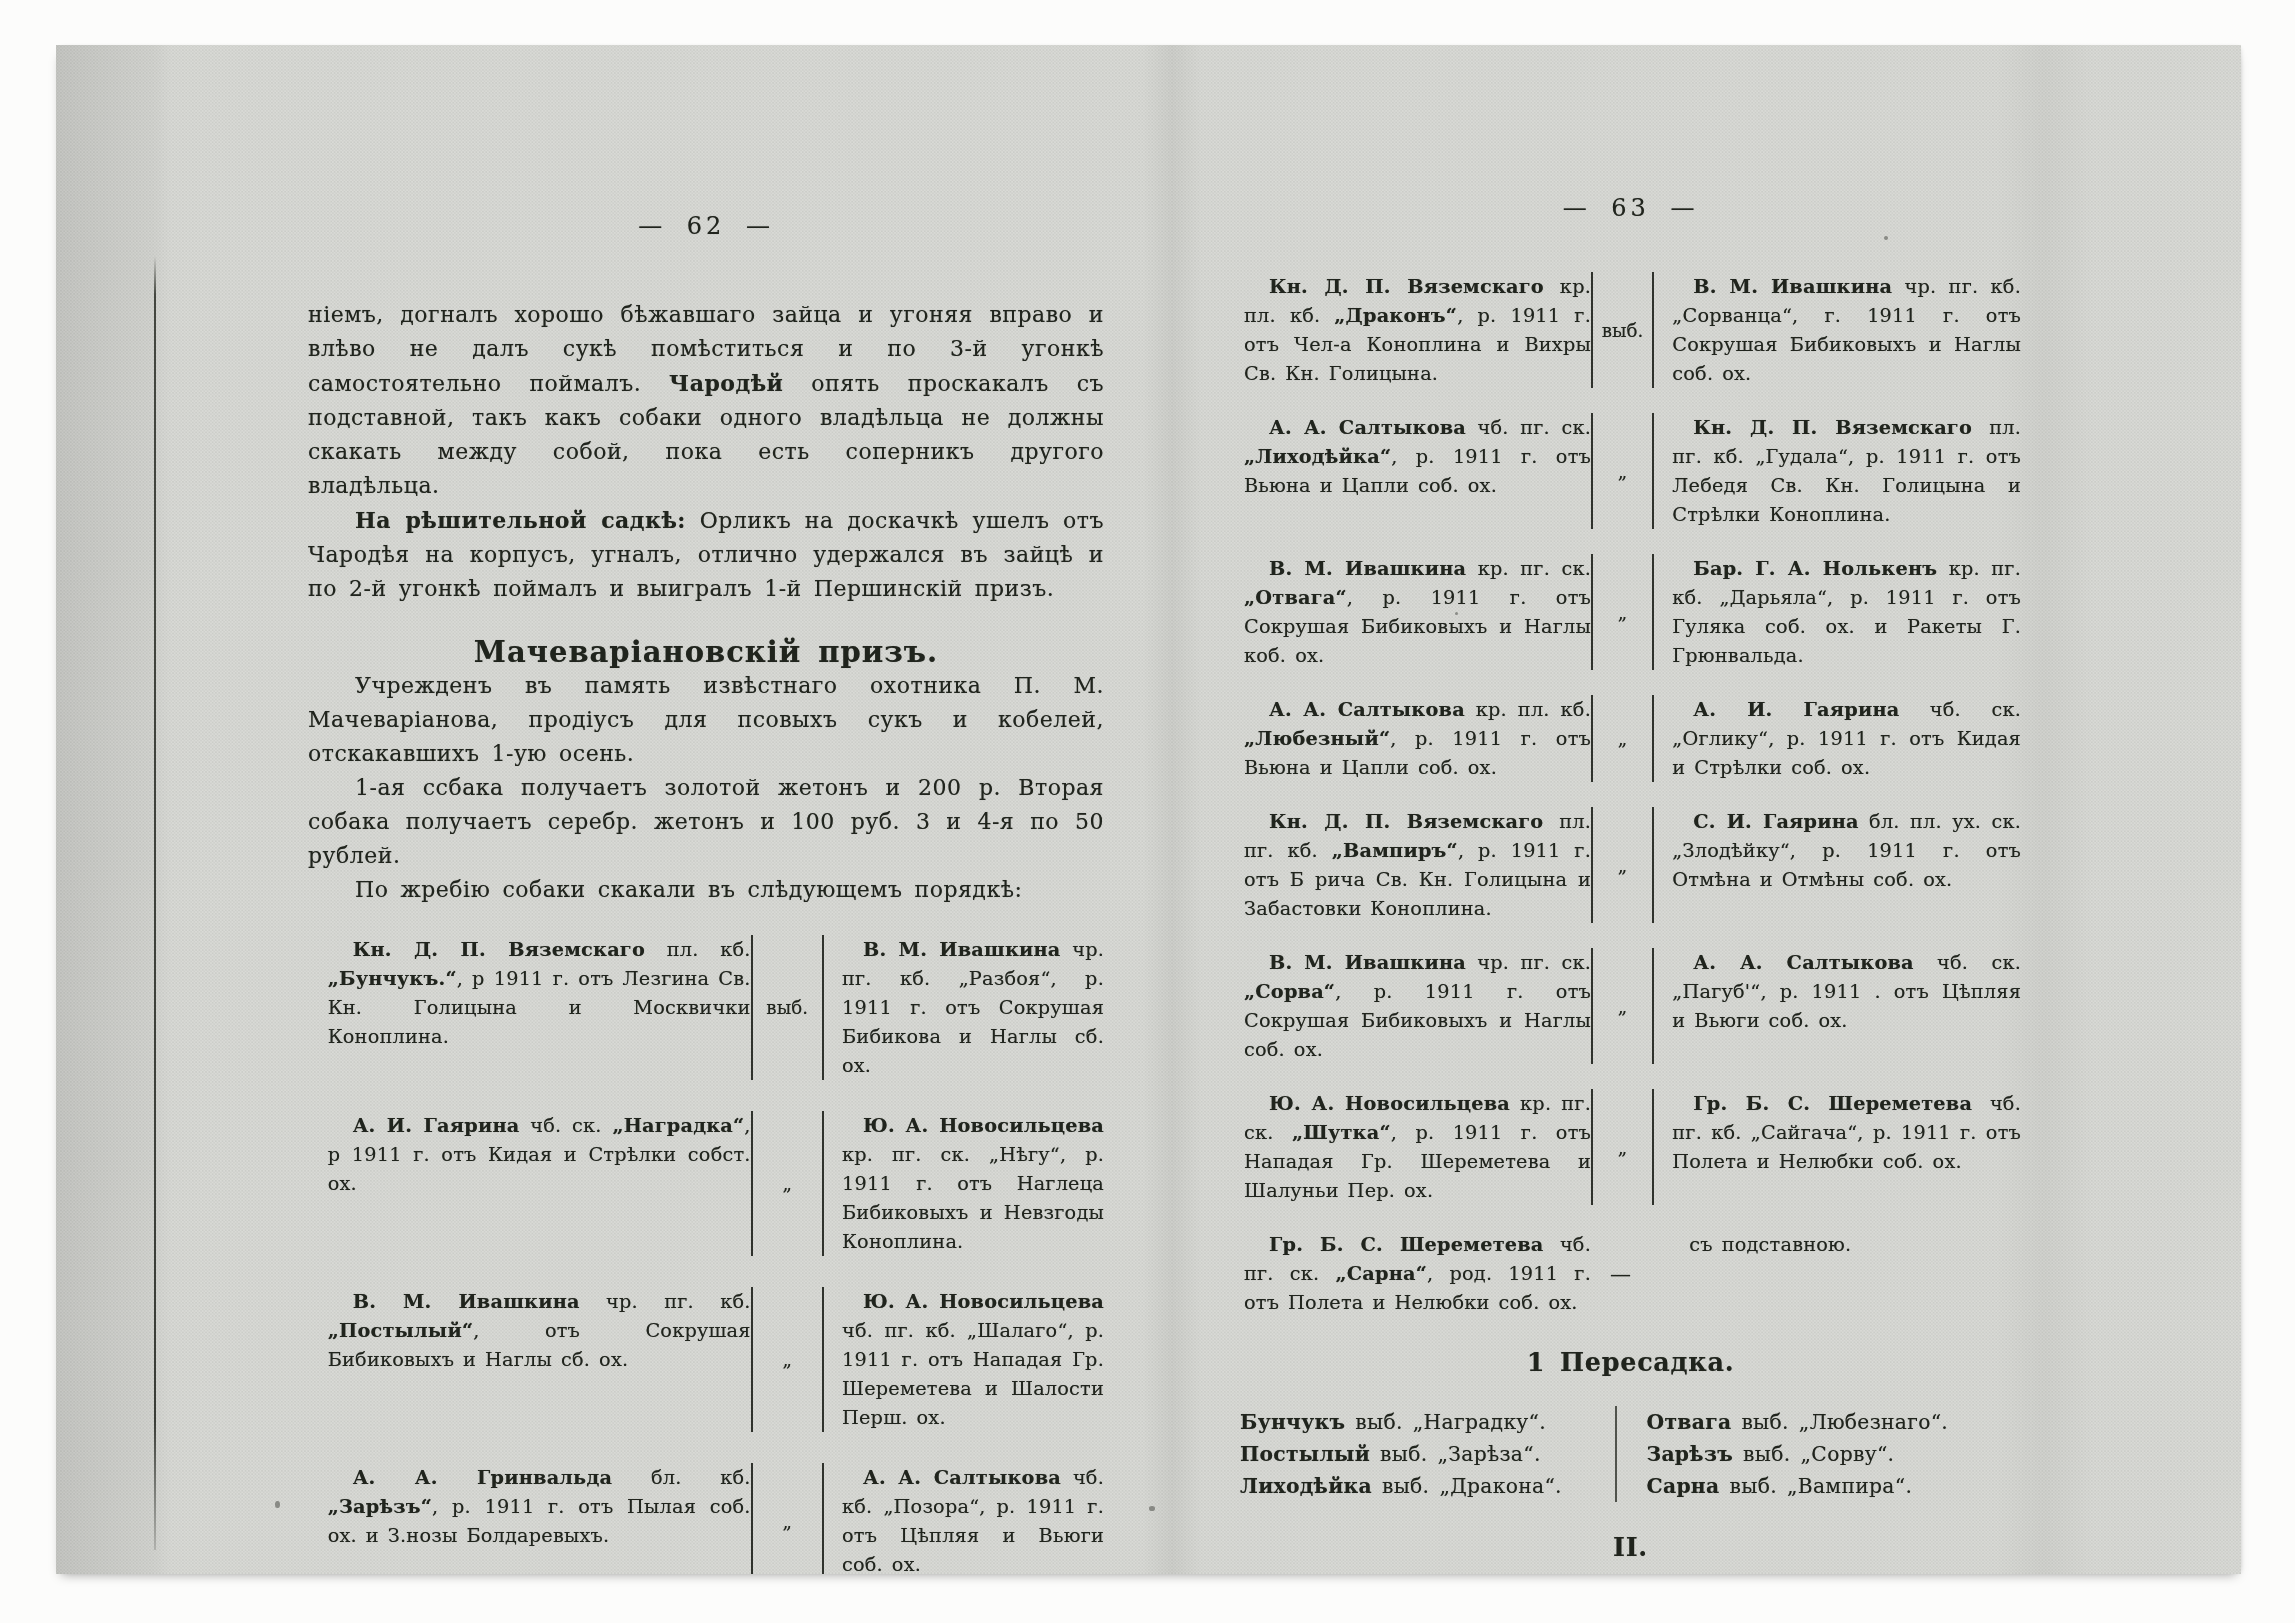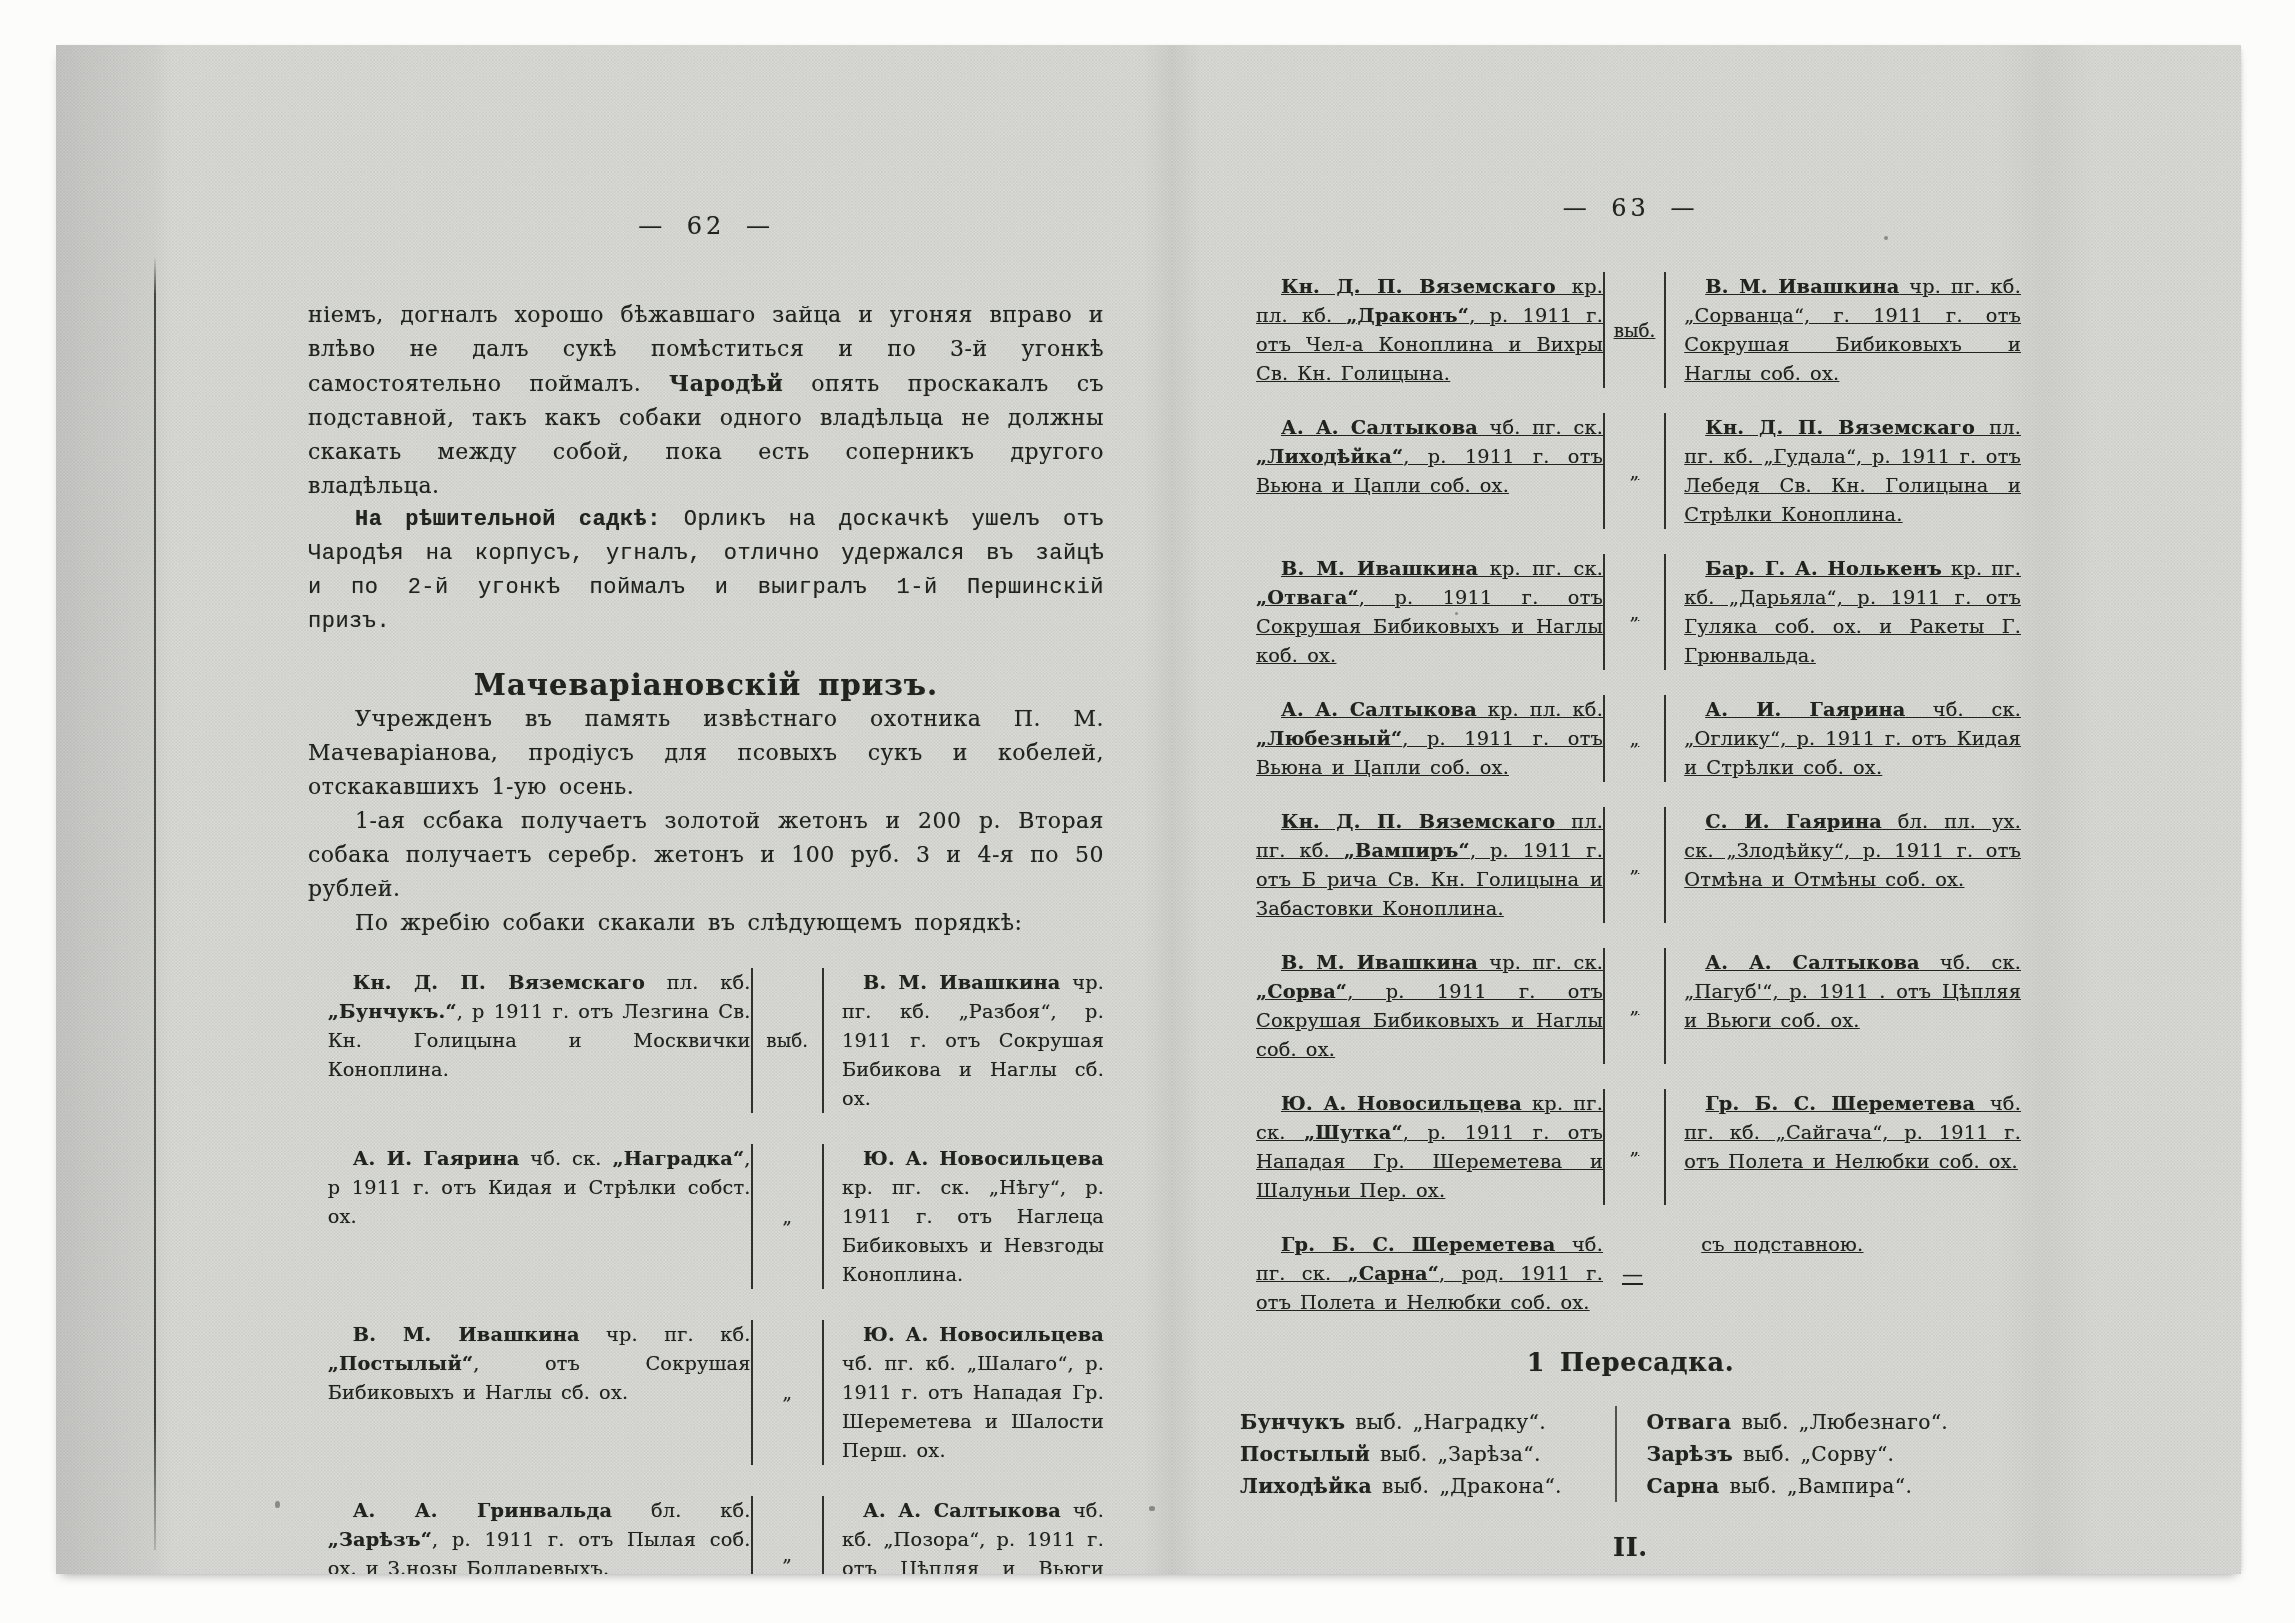--- a/index.html
+++ b/index.html
@@ -26,27 +26,27 @@
   .speck{position:absolute;background:#4c4f48;border-radius:50%;opacity:.55;}
 
   .pagecol{position:absolute;}
   .page62{left:252px;top:167px;width:796px;}
   .page63{left:1184px;top:149px;width:781px;}
   .pagenum{text-align:center;font-size:24px;letter-spacing:3.9px;word-spacing:9.2px;margin:0 0 58px 0;}
   .page63 .pagenum{margin-bottom:50px;}
 
   p.body{font-size:22px;line-height:34px;text-align:justify;letter-spacing:0.5px;word-spacing:4.6px;margin:0;}
   .indent{text-indent:47px;}
-  .mt44{margin-top:29px;font-family:Liberation Mono, monospace;}
+  .mt44{margin-top:29px;}
   .mt52{margin-top:34px;}
   .heading{font-size:29px;font-weight:bold;text-align:center;margin:29px 0 0 0;
            letter-spacing:1px;word-spacing:5.9px;}
 
   .dtable{margin-top:28px;margin-left:19.7px;}
-  .page63 .dtable{margin-top:0;margin-left:16px;text-decoration:underline;}
+  .page63 .dtable{margin-top:0;margin-left:4px;}
   .trow{display:flex;align-items:stretch;margin-bottom:31px;}
   .page63 .trow{margin-bottom:25px;}
   .tcell{font-size:19.3px;line-height:29px;text-align:justify;letter-spacing:0.2px;word-spacing:2.6px;}
   .tleft{width:423px;text-indent:25px;}
   .page63 .tleft{width:347px;}
   .tmid{width:69px;display:flex;align-items:center;justify-content:center;
         border-left:2.6px solid #2f322c;border-right:2.6px solid #2f322c;
         font-size:18.3px;flex:none;}
   .page63 .tmid{width:59px;}
   .tright{flex:1;padding-left:18.3px;text-indent:21px;}

